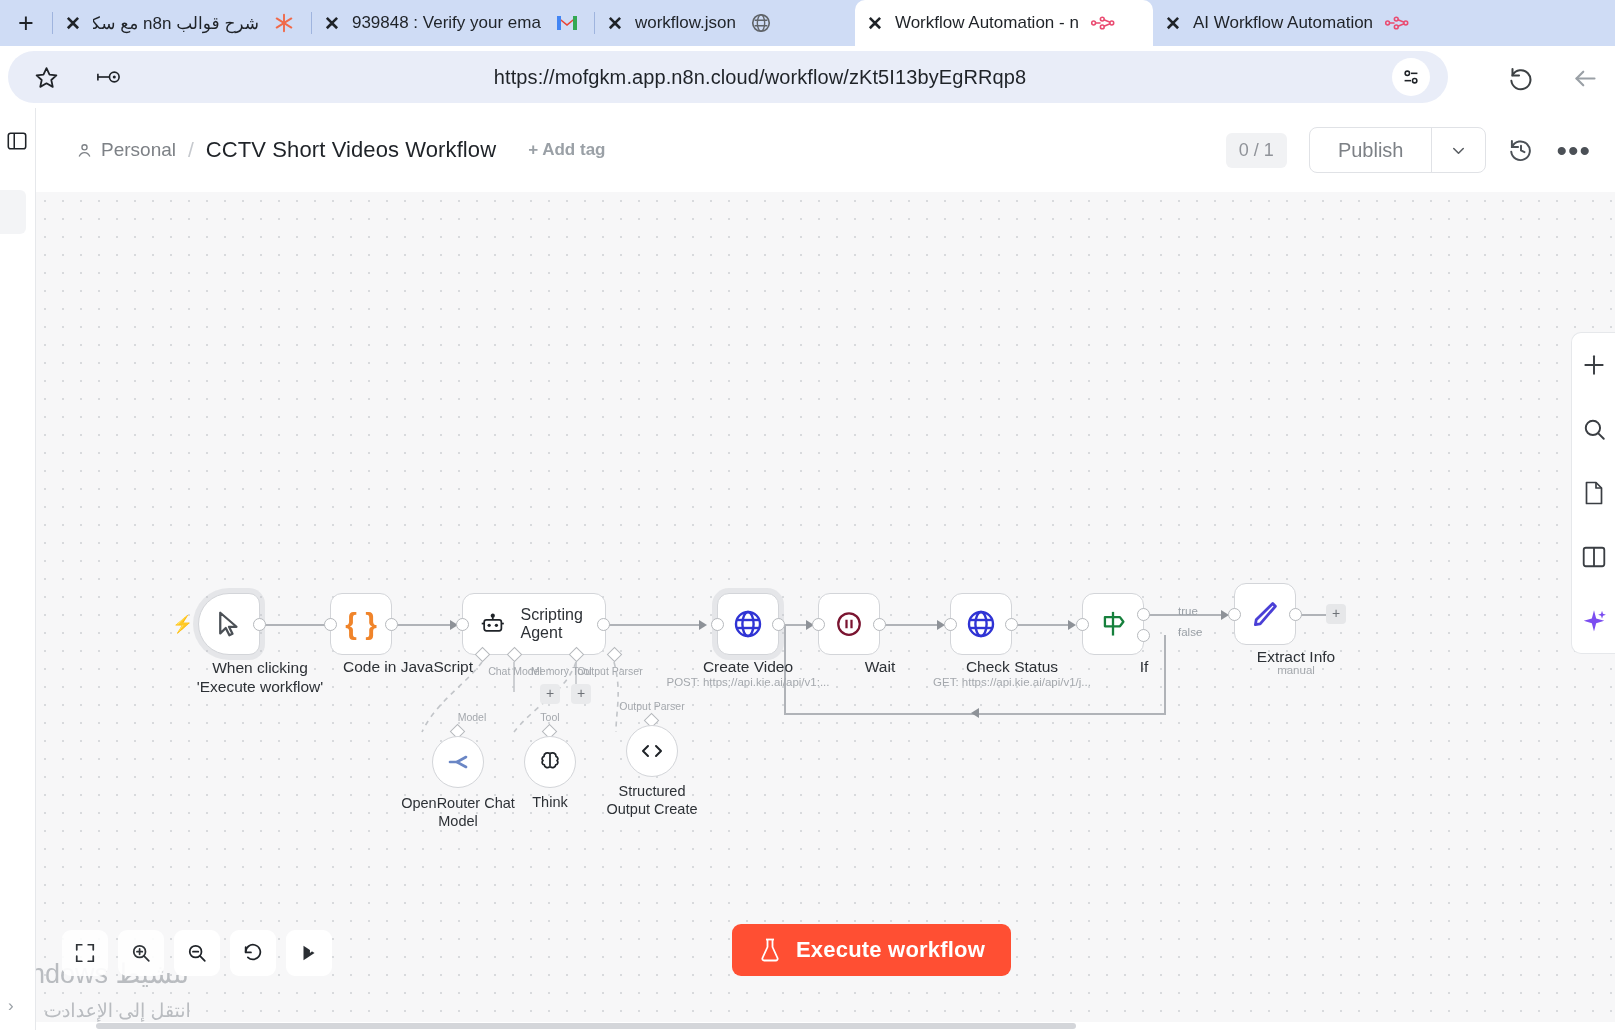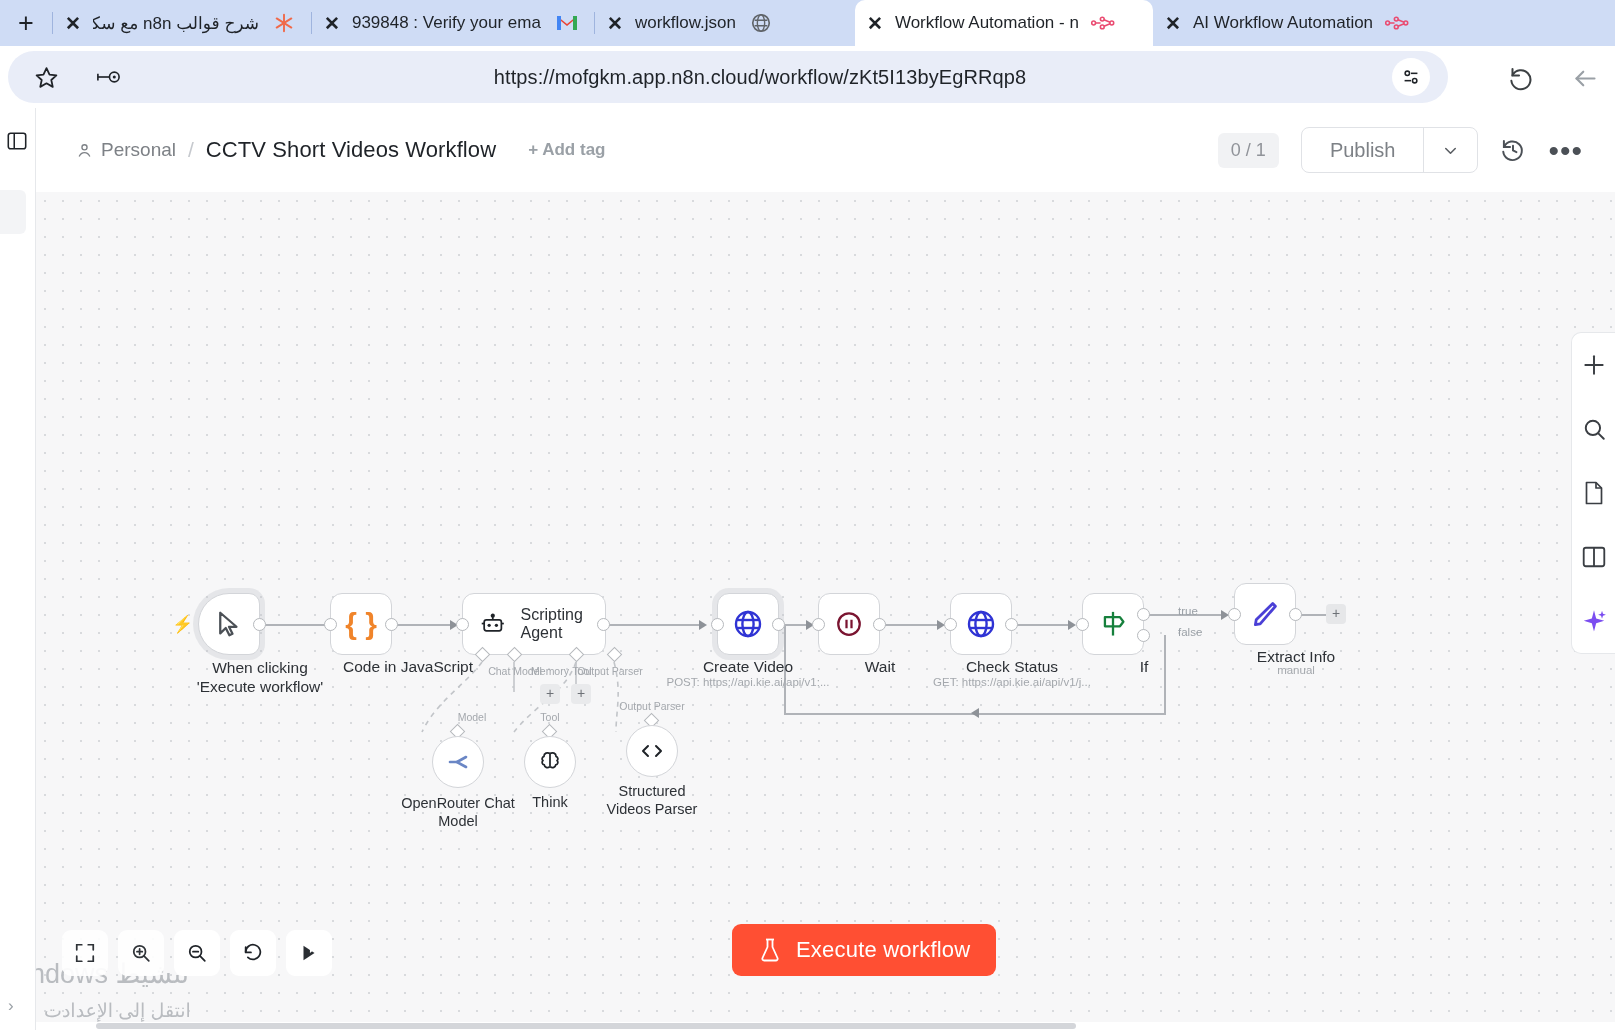--- a/index.html
+++ b/index.html
@@ -74,21 +74,21 @@
     position: absolute; left: 0; top: 82px; width: 26px; height: 44px;
     background: #f3f4f6; border-radius: 0 6px 6px 0;
   }
   .rail-expand {
     position: absolute; left: 8px; bottom: 14px;
     font-size: 17px; color: #9aa0a6;
   }
 
   .wf-header {
     position: absolute; left: 36px; top: 0; right: 0; height: 84px;
-    display: flex; align-items: center; padding: 0 32px 0 40px;
+    display: flex; align-items: center; padding: 0 24px 0 40px;
     background: #ffffff;
     gap: 19px;
   }
   .breadcrumb { display: flex; align-items: center; gap: 12px; }
   .bc-person { font-size: 19px; color: #7d8186; display:flex; align-items:center; gap: 8px; }
   .bc-slash { color: #c6c9ce; font-size: 21px; font-weight: 300; }
   .bc-title { font-size: 22px; color: #1f2328; letter-spacing: .1px; }
   .add-tag { font-size: 17px; color: #9aa0a6; margin-left: 20px; font-weight: 600; }
 
   .hdr-right {
@@ -225,21 +225,21 @@
     display: flex; align-items: center; justify-content: center;
     color: #1f2328;
   }
   .bt-btn.faded { opacity: .92; }
 
   .exec-btn {
     position: absolute; left: 696px; bottom: 54px;
     background: #ff4f33; color: #ffffff; border-radius: 9px;
     height: 52px; padding: 0 26px;
     display: flex; align-items: center; gap: 14px;
-    font-size: 22px; font-weight: 400; letter-spacing: .2px;
+    font-size: 22px; font-weight: 700; letter-spacing: .2px;
     z-index: 15;
   }
 
   
   .os-watermark {
     position: absolute; left: -6px; bottom: 40px; z-index: 2;
     color: #b9bcc0; font-size: 27px; white-space: nowrap; pointer-events: none;
   }
   .os-watermark2 {
     position: absolute; left: 8px; bottom: 8px; z-index: 2;
@@ -533,21 +533,21 @@
       </svg>
     </div>
     <div class="node-label" style="left:514px; top:602px; font-size:14.5px;">Think</div>
 
     <div class="sub-node" style="left:590px; top:533px;">
       <svg width="28" height="24" viewBox="0 0 28 24" fill="none" stroke="#1f2328" stroke-width="2" stroke-linecap="round" stroke-linejoin="round">
         <polyline points="10,7 5,12 10,17"></polyline>
           <polyline points="18,7 23,12 18,17"></polyline>
       </svg>
     </div>
-    <div class="node-label two-line" style="left:616px; top:590px; width:110px; font-size:14.5px;">Structured Videos Parser</div>
+    <div class="node-label two-line" style="left:616px; top:590px; width:110px; font-size:14.5px;">Structured Output Create</div>
 
     <div class="node highlight" style="left:681px; top:401px;">
       <svg width="32" height="32" viewBox="0 0 24 24" fill="none" stroke="#2f33d4" stroke-width="1.8">
         <circle cx="12" cy="12" r="9"></circle>
           <ellipse cx="12" cy="12" rx="4.2" ry="9"></ellipse>
         <line x1="3" y1="9" x2="21" y2="9"></line>
           <line x1="3" y1="15" x2="21" y2="15"></line>
       </svg>
     </div>
     <div class="port" style="left:675px; top:426px;"></div>

